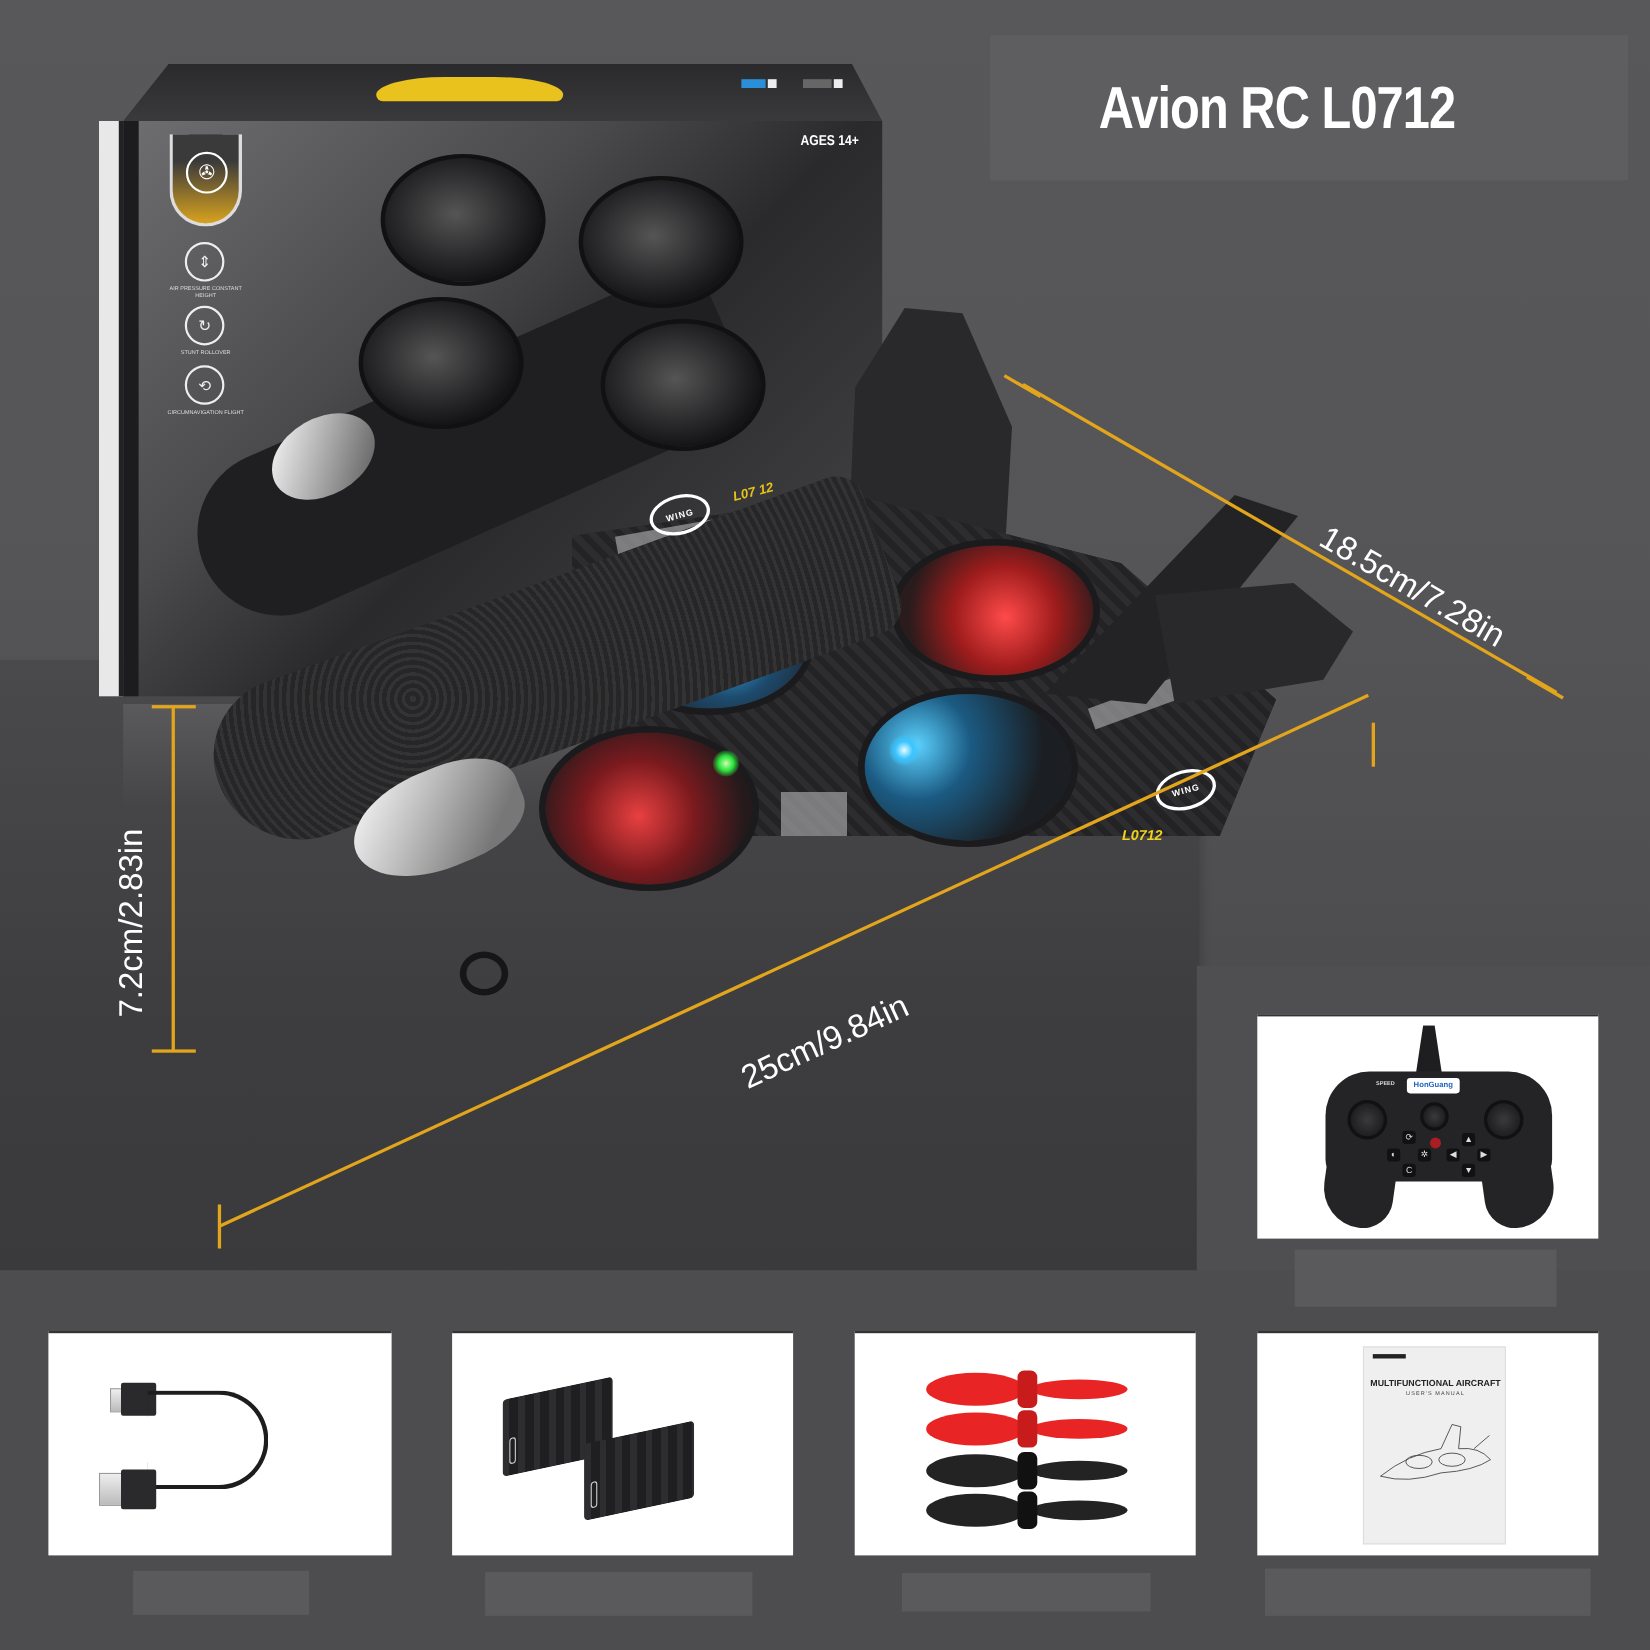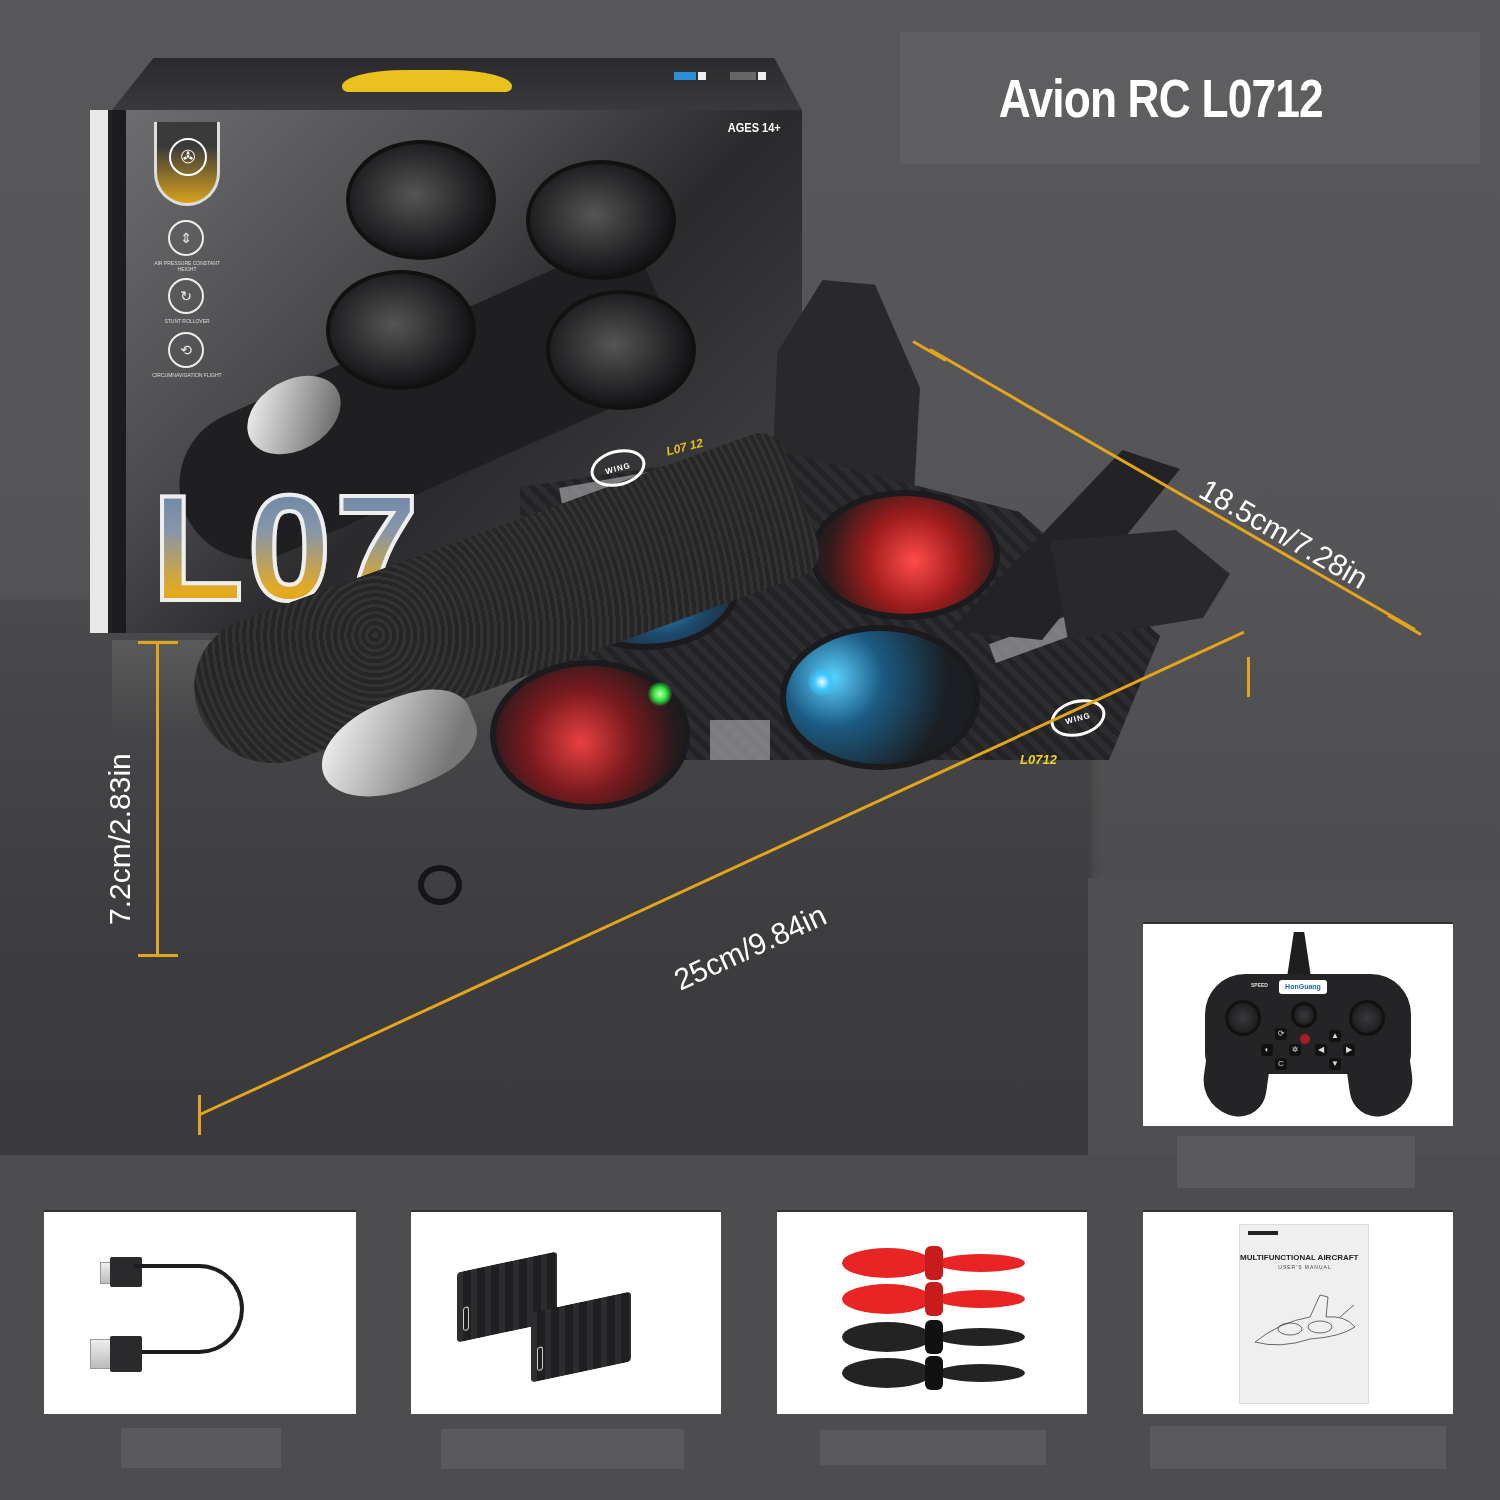--- a/index.html
+++ b/index.html
@@ -114,21 +114,21 @@
   .battery{position:absolute;width:100px;height:70px;background:#1f1f21;border-radius:4px;
     background-image:repeating-linear-gradient(90deg,#2d2d2f 0 6px,#1f1f21 6px 14px)}
   .battery-port{position:absolute;left:6px;bottom:10px;width:6px;height:24px;border:1.5px solid #ccc;border-radius:4px}
   
   .prop{position:absolute;left:65px;width:182px;height:30px}
   .blade-l{position:absolute;left:0;top:0;width:90px;height:30px;border-radius:50%}
   .blade-r{position:absolute;left:95px;top:6px;width:88px;height:18px;border-radius:50%}
   .hub{position:absolute;left:83px;top:-2px;width:18px;height:34px;border-radius:6px}
   
   .manual{position:absolute;left:96px;top:12px;width:130px;height:180px;background:#efefef;border:1px solid #ddd}
-  .manual-title{position:absolute;left:0;top:28px;width:130px;font-size:8px;font-weight:bold;color:#222}
+  .manual-title{position:absolute;left:0;top:28px;width:130px;text-align:center;font-size:8px;font-weight:bold;color:#222}
   .manual-sub{position:absolute;left:0;top:39px;width:130px;text-align:center;font-size:5px;color:#444;letter-spacing:1px}
   .manual-tag{position:absolute;left:8px;top:6px;width:30px;height:4px;background:#222}
   .manual-sketch{position:absolute;left:10px;top:62px;width:110px;height:70px}
 </style>
 </head>
 <body>
 
 <div class="bg-upper"></div>
 <div class="bg-mid"></div>
 <div class="bg-right"></div>
@@ -158,21 +158,20 @@
     <div class="feat" style="top:222px">⟲</div>
     <div class="feat-label" style="top:262px">Circumnavigation flight</div>
 
     <div class="box-plane-body"></div>
     <div class="box-rotor" style="left:220px;top:30px"></div>
     <div class="box-rotor" style="left:400px;top:50px"></div>
     <div class="box-rotor" style="left:200px;top:160px"></div>
     <div class="box-rotor" style="left:420px;top:180px"></div>
     <div class="box-cockpit"></div>
     <span class="box-decal">L07 12</span>
-    <span class="big-model">L07</span>
   </div>
 </div>
 <div class="reflection"></div>
 
 <div class="plane">
   <div class="fin1"></div>
   <div class="wing-main"></div>
   <div class="camo" style="left:370px;top:200px;width:90px;height:18px;transform:rotate(-10deg)"></div>
   <div class="camo" style="left:330px;top:300px;width:40px;height:60px"></div>
   <div class="camo" style="left:800px;top:350px;width:80px;height:20px;transform:rotate(-20deg)"></div>

